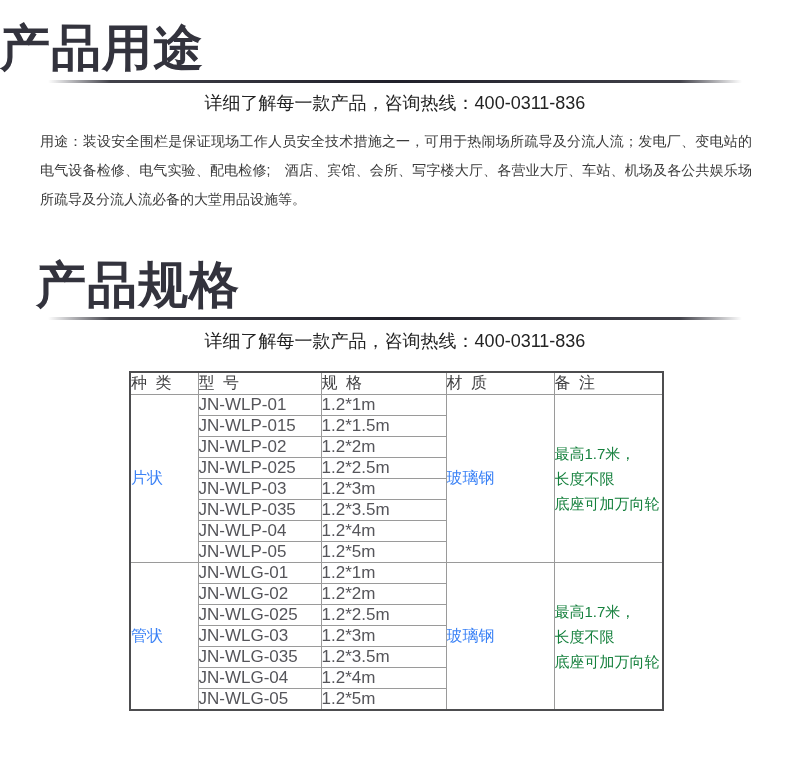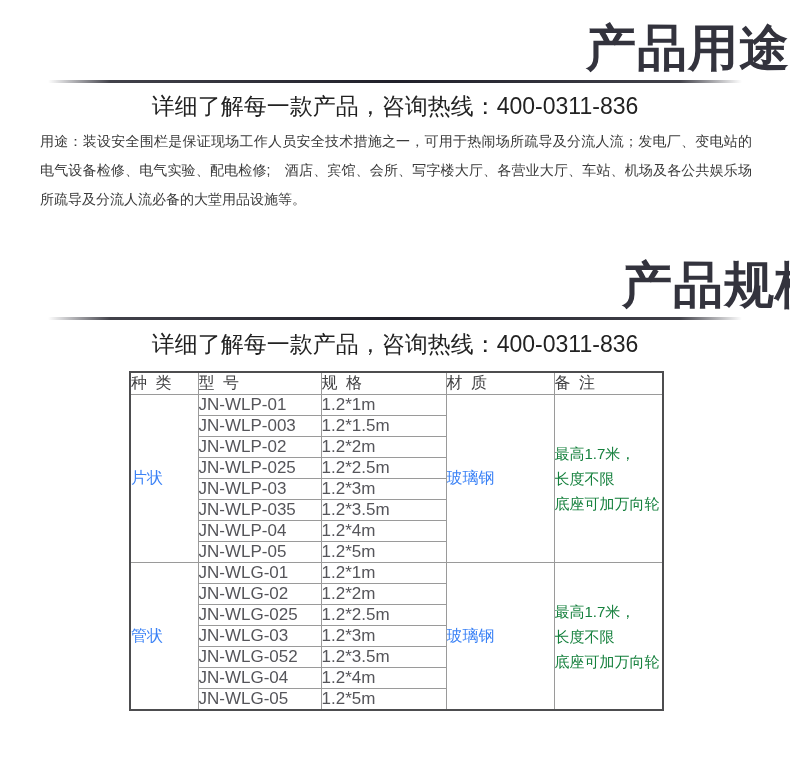--- a/index.html
+++ b/index.html
@@ -6,40 +6,40 @@
   html, body { margin: 0; padding: 0; }
   body {
     width: 790px; height: 768px;
     background: #ffffff;
     font-family: "Liberation Sans", "DejaVu Sans", sans-serif;
   }
   .page { position: relative; width: 790px; height: 768px; overflow: hidden; background: #fff; }
 
   .big-title {
     position: absolute; left: 0; width: 100%; margin: 0;
-    text-align: right;
+    text-align: left;
     font-size: 50px; line-height: 1.06; font-weight: 900;
     color: #33333d; letter-spacing: 1px;
   }
   .title-usage { top: 22px; }
   .title-spec  { top: 259px; margin-left: 36px; }
 
   .divider {
     position: absolute; left: 48px; right: 48px; height: 3px; border-radius: 3px;
     background: linear-gradient(to right,
       rgba(32,32,42,0) 0%, rgba(32,32,42,0.85) 9%,
       #20202a 50%,
       rgba(32,32,42,0.85) 91%, rgba(32,32,42,0) 100%);
   }
   .divider-1 { top: 80px; }
   .divider-2 { top: 317px; }
 
   .subtitle {
     position: absolute; left: 0; width: 100%; margin: 0;
-    text-align: center; font-size: 23px; color: #222222;
+    text-align: center; font-size: 18px; color: #222222;
   }
   .subtitle-1 { top: 91px; }
   .subtitle-2 { top: 329px; }
 
   .usage-para {
     position: absolute; top: 127px; left: 40px; width: 712px; margin: 0;
     font-size: 14px; line-height: 29px; text-align: justify; color: #3a3a3a;
   }
 
   .spec-table {
@@ -101,21 +101,21 @@
         <td>JN-WLP-01</td>
         <td>1.2*1m</td>
         <td class="mat" rowspan="8">玻璃钢</td>
         <td class="remark" rowspan="8">
           <div class="rl">最高1.7米，</div>
           <div class="rl">长度不限</div>
           <div class="rl">底座可加万向轮</div>
         </td>
       </tr>
       <tr>
-        <td>JN-WLP-003</td>
+        <td>JN-WLP-015</td>
         <td>1.2*1.5m</td>
       </tr>
       <tr>
         <td>JN-WLP-02</td>
         <td>1.2*2m</td>
       </tr>
       <tr>
         <td>JN-WLP-025</td>
         <td>1.2*2.5m</td>
       </tr>
@@ -153,21 +153,21 @@
       </tr>
       <tr>
         <td>JN-WLG-025</td>
         <td>1.2*2.5m</td>
       </tr>
       <tr>
         <td>JN-WLG-03</td>
         <td>1.2*3m</td>
       </tr>
       <tr>
-        <td>JN-WLG-052</td>
+        <td>JN-WLG-035</td>
         <td>1.2*3.5m</td>
       </tr>
       <tr>
         <td>JN-WLG-04</td>
         <td>1.2*4m</td>
       </tr>
       <tr>
         <td>JN-WLG-05</td>
         <td>1.2*5m</td>
       </tr>

